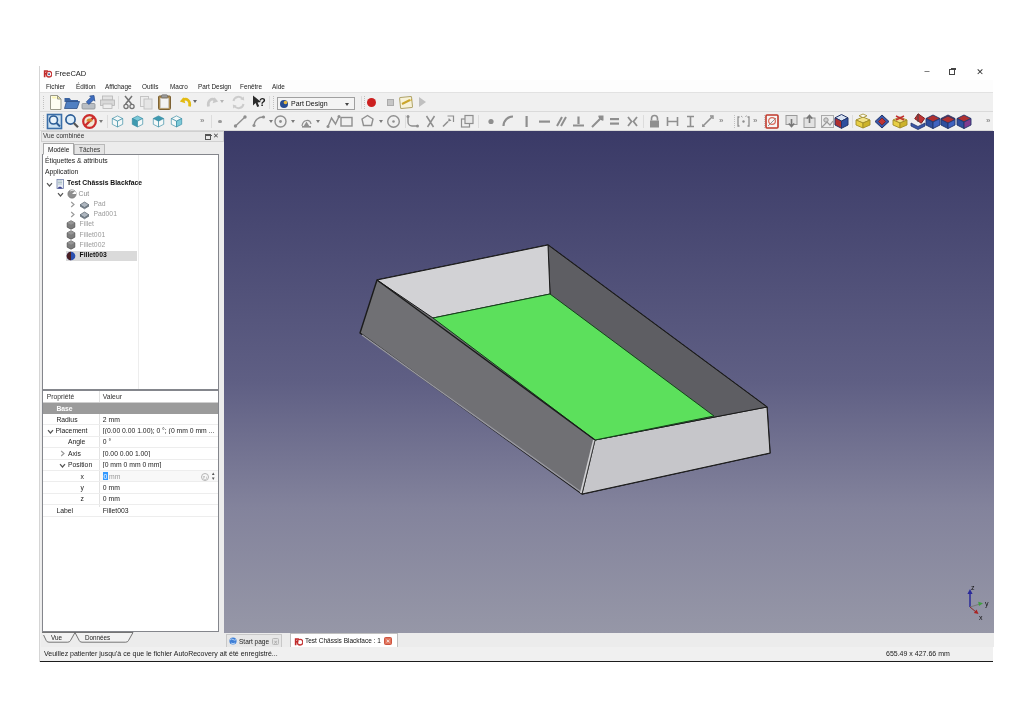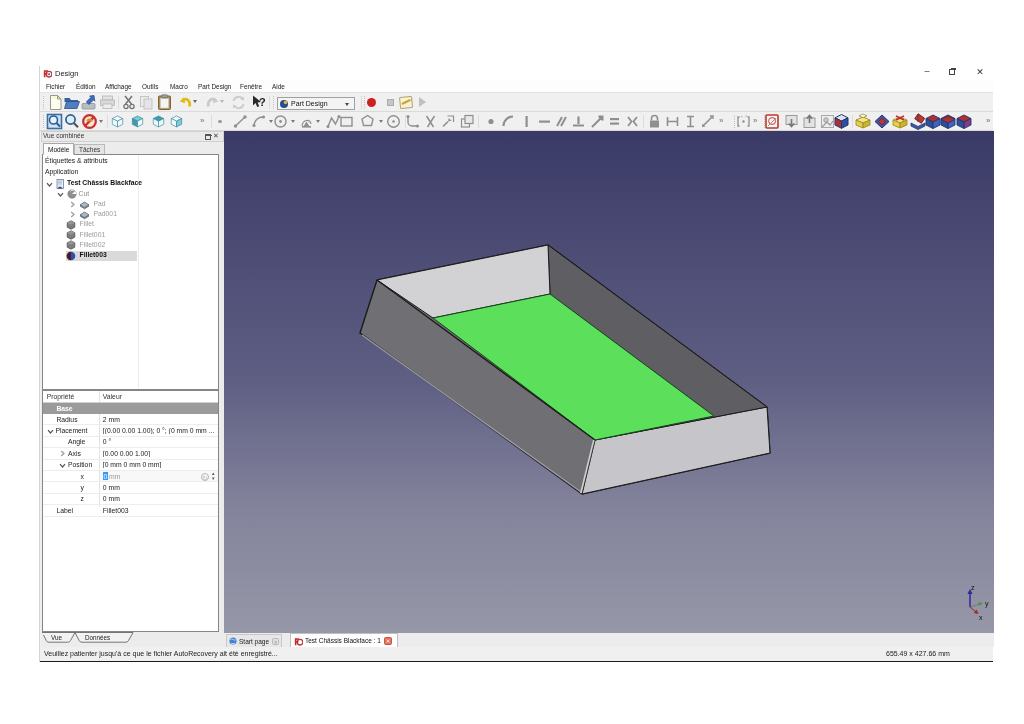--- a/index.html
+++ b/index.html
@@ -12,21 +12,21 @@
 </head>
 <body>
 <div id="win">
 
   <div class="abs" style="left:0;top:0;width:953px;height:14px;background:#ffffff;"></div>
   <svg class="abs" style="left:3px;top:2.5px;" width="9" height="9" viewBox="0 0 11 11">
     <circle cx="7.4" cy="6.4" r="3.4" fill="none" stroke="#c43535" stroke-width="1.6"></circle>
     <circle cx="7.4" cy="6.4" r="1.1" fill="#2a4a8a"></circle>
     <path d="M1 10 L1 1.6 L6 1.6 L6 3.4 L3 3.4 L3 5 L5.4 5 L5.4 6.8 L3 6.8 L3 10 Z" fill="#c02b2b"></path>
   </svg>
-  <div class="abs" style="left:15px;top:2.5px;font-size:7.5px;color:#1a1a1a;">Design</div>
+  <div class="abs" style="left:15px;top:2.5px;font-size:7.5px;color:#1a1a1a;">FreeCAD</div>
   <div class="abs" style="left:880px;top:1px;width:14px;height:11px;color:#333;font-size:9px;text-align:center;line-height:9px;">–</div>
   <div class="abs" style="left:909px;top:3px;width:6px;height:6px;border:1px solid #444;background:#fff;"></div>
   <div class="abs" style="left:911px;top:2px;width:5px;height:2px;border:1px solid #444;border-bottom:none;"></div>
   <div class="abs" style="left:933px;top:1px;width:14px;height:11px;color:#333;font-size:9px;text-align:center;line-height:11px;">✕</div>
 
   <div id="menubar" class="abs" style="left:0;top:14px;width:953px;height:12px;background:#fdfdfd;font-size:6.4px;color:#1a1a1a;">
     <span class="abs" style="left:6px;top:3px;">Fichier</span>
     <span class="abs" style="left:36px;top:3px;">Édition</span>
     <span class="abs" style="left:65px;top:3px;">Affichage</span>
     <span class="abs" style="left:102px;top:3px;">Outils</span>

